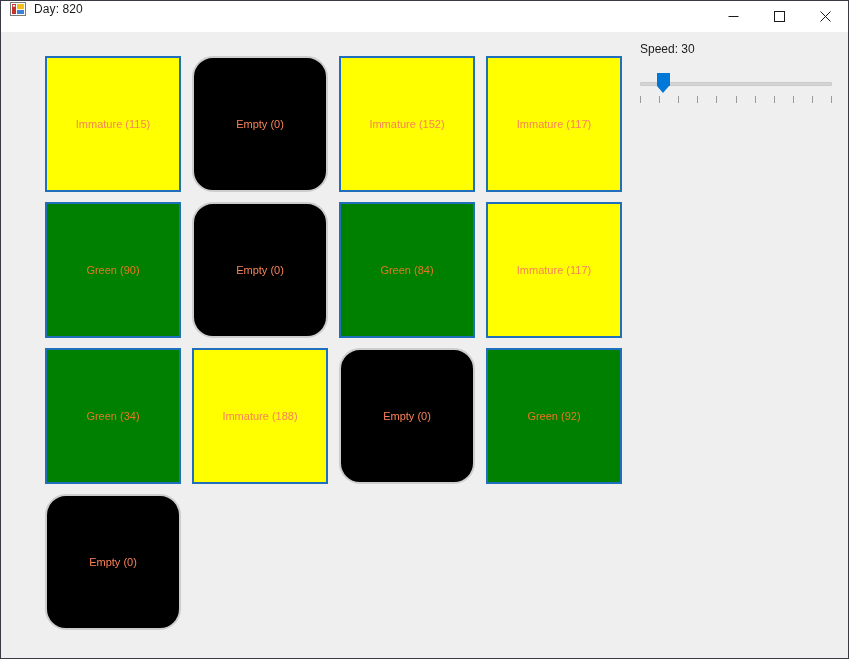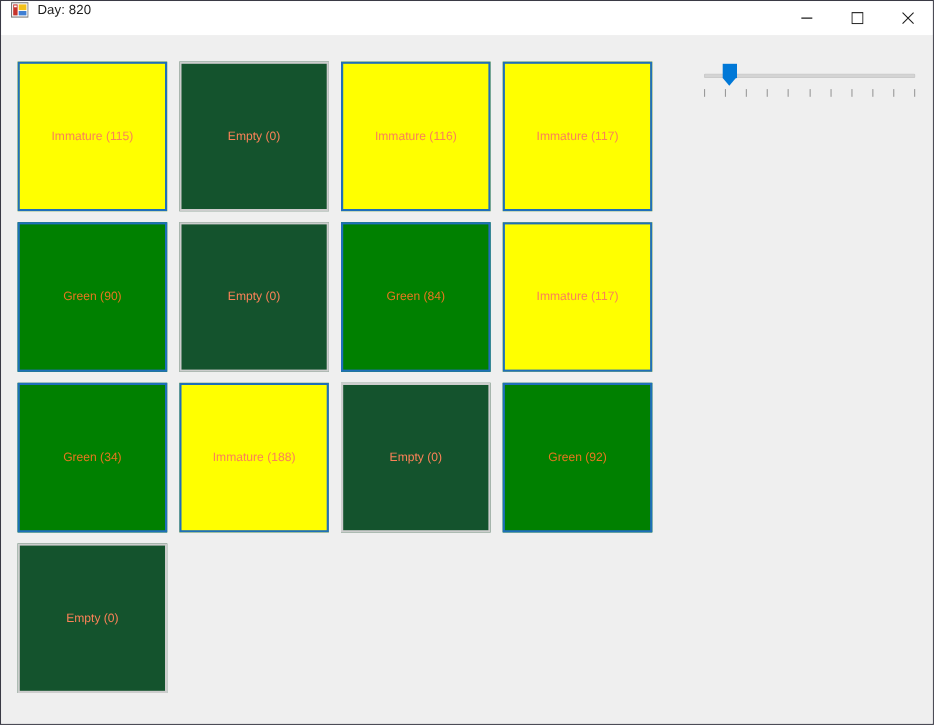--- a/index.html
+++ b/index.html
@@ -71,21 +71,21 @@
     left: 0;
     top: 31px;
     width: 847px;
     height: 626px;
     background: #efefef;
   }
 
   
   #cell-grid {
     position: absolute;
-    left: 15px;
+    left: 44px;
     top: 24px;
     display: grid;
     grid-template-columns: repeat(4, 136px);
     grid-template-rows: repeat(4, 136px);
     column-gap: 11px;
     row-gap: 10px;
   }
   .cell {
     box-sizing: border-box;
     width: 136px;
@@ -105,22 +105,23 @@
     background: #ffff00;
     color: #fa8258;
   }
   .cell.state-green {
     border-color: #1f6fba;
     background: #008000;
     color: #e8761f;
   }
   .cell.state-empty {
     border-color: #cdcdcd;
-    background: #14532d;
+    background: #000000;
     color: #fa8258;
+    border-radius: 21px;
   }
   .cell-label {
     pointer-events: none;
     white-space: nowrap;
   }
 
   
   #speed-panel {
     position: absolute;
     left: 618px;
@@ -225,21 +226,21 @@
   <div id="client-area">
 
     <div id="cell-grid">
         <div class="cell state-immature">
           <span class="cell-label">Immature (115)</span>
         </div>
         <div class="cell state-empty">
           <span class="cell-label">Empty (0)</span>
         </div>
         <div class="cell state-immature">
-          <span class="cell-label">Immature (116)</span>
+          <span class="cell-label">Immature (152)</span>
         </div>
         <div class="cell state-immature">
           <span class="cell-label">Immature (117)</span>
         </div>
         <div class="cell state-green">
           <span class="cell-label">Green (90)</span>
         </div>
         <div class="cell state-empty">
           <span class="cell-label">Empty (0)</span>
         </div>
@@ -260,20 +261,21 @@
         </div>
         <div class="cell state-green">
           <span class="cell-label">Green (92)</span>
         </div>
         <div class="cell state-empty">
           <span class="cell-label">Empty (0)</span>
         </div>
       </div>
 
     <div id="speed-panel">
+      <div id="speed-label">Speed: 30</div>
       <div id="speed-slider">
         <div id="slider-track"></div>
         <div id="slider-thumb" style="left: 38px;">
           <div class="thumb-body"></div>
           <div class="thumb-point"></div>
         </div>
         <div id="slider-ticks">
             <div class="tick" style="left: 0px;"></div>
             <div class="tick" style="left: 19px;"></div>
             <div class="tick" style="left: 38px;"></div>

